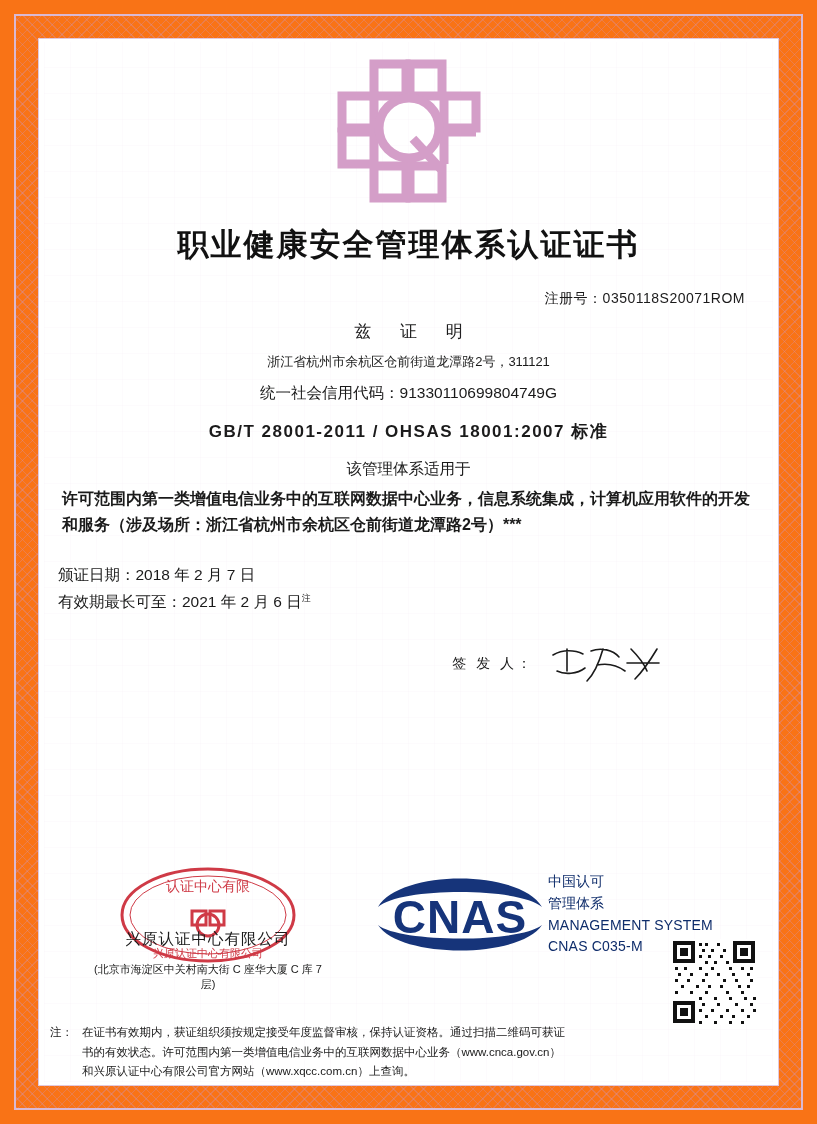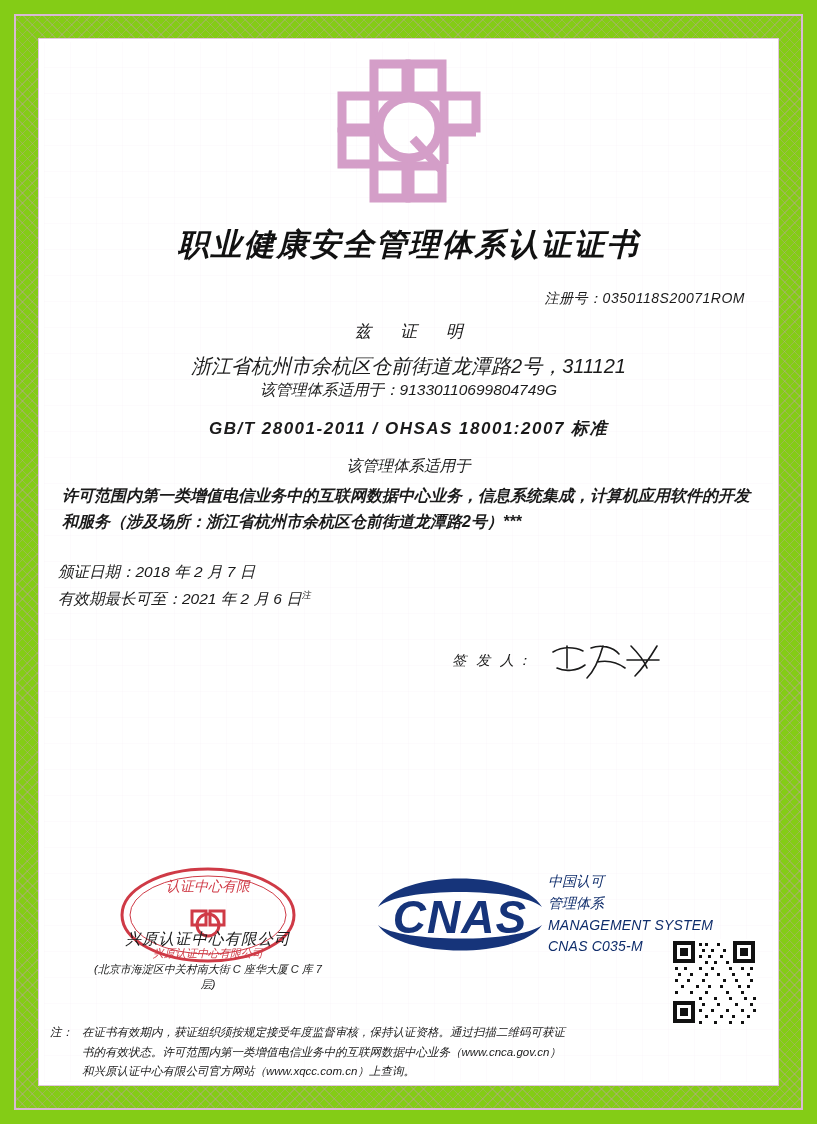--- a/index.html
+++ b/index.html
@@ -13,22 +13,21 @@
     font-family: "Liberation Sans", sans-serif;
     color: #1a1a1a;
     position: relative;
     overflow: hidden;
   }
 
   
   .page {
     position: absolute;
     inset: 0;
-    background: #84cc16;
-    font-style: italic;
+    background: #f97316;
   }
   .guilloche {
     position: absolute;
     left: 14px;
     top: 14px;
     right: 14px;
     bottom: 14px;
     border: 2px solid #d9b9d4;
     background-image:
       repeating-linear-gradient(45deg, rgba(203,150,195,0.30) 0 1px, transparent 1px 7px),
@@ -103,22 +102,22 @@
     padding-left: 12px;
     margin-bottom: 10px;
   }
   .company {
     font-size: 23px;
     font-weight: bold;
     letter-spacing: 1px;
     margin-bottom: 12px;
   }
   .addr {
-    font-size: 20px;
-    margin-bottom: 0;
+    font-size: 13px;
+    margin-bottom: 12px;
   }
   .credit {
     font-size: 15.5px;
     margin-bottom: 16px;
   }
   .conform {
     font-size: 17px;
     letter-spacing: 7px;
     padding-left: 7px;
     margin-bottom: 10px;
@@ -279,21 +278,21 @@
 
     <div class="cert-title">职业健康安全管理体系认证证书</div>
 
     <div class="reg-row">
       <span>注册号：</span><span>0350118S20071ROM</span>
     </div>
 
     <div class="body-block">
       <div class="line-hereby">兹 证 明</div>
       <div class="addr">浙江省杭州市余杭区仓前街道龙潭路2号，311121</div>
-      <div class="credit">该管理体系适用于：91330110699804749G</div>
+      <div class="credit">统一社会信用代码：91330110699804749G</div>
       <div class="standard">GB/T 28001-2011 / OHSAS 18001:2007 标准</div>
       <div class="scope-intro">该管理体系适用于</div>
       <div class="scope-text">许可范围内第一类增值电信业务中的互联网数据中心业务，信息系统集成，计算机应用软件的开发和服务（涉及场所：浙江省杭州市余杭区仓前街道龙潭路2号）***</div>
     </div>
 
     <div class="dates">
       <div>颁证日期：2018 年 2 月 7 日</div>
       <div>
         <span>有效期最长可至：2021 年 2 月 6 日</span><span class="sup">注</span>
       </div>

